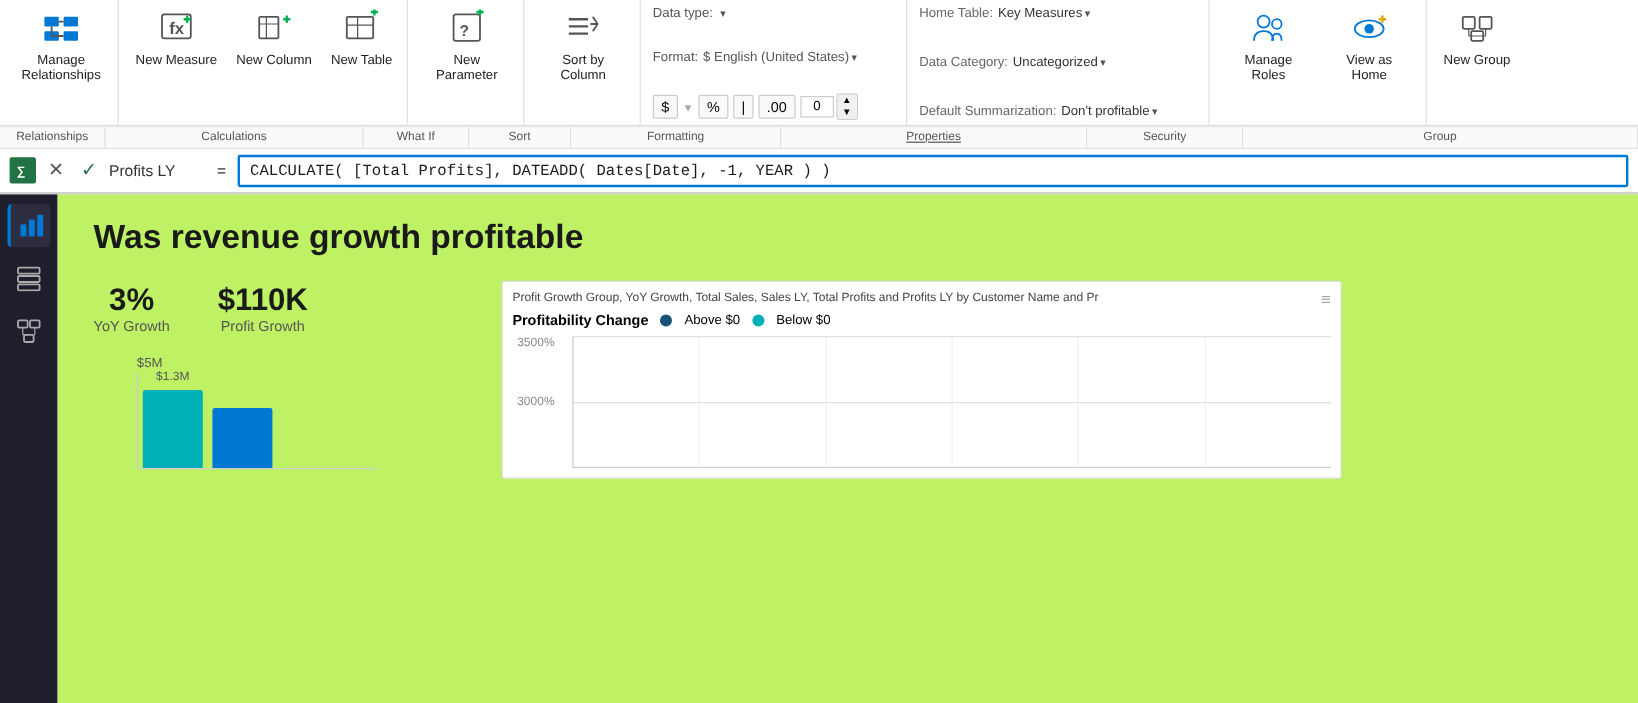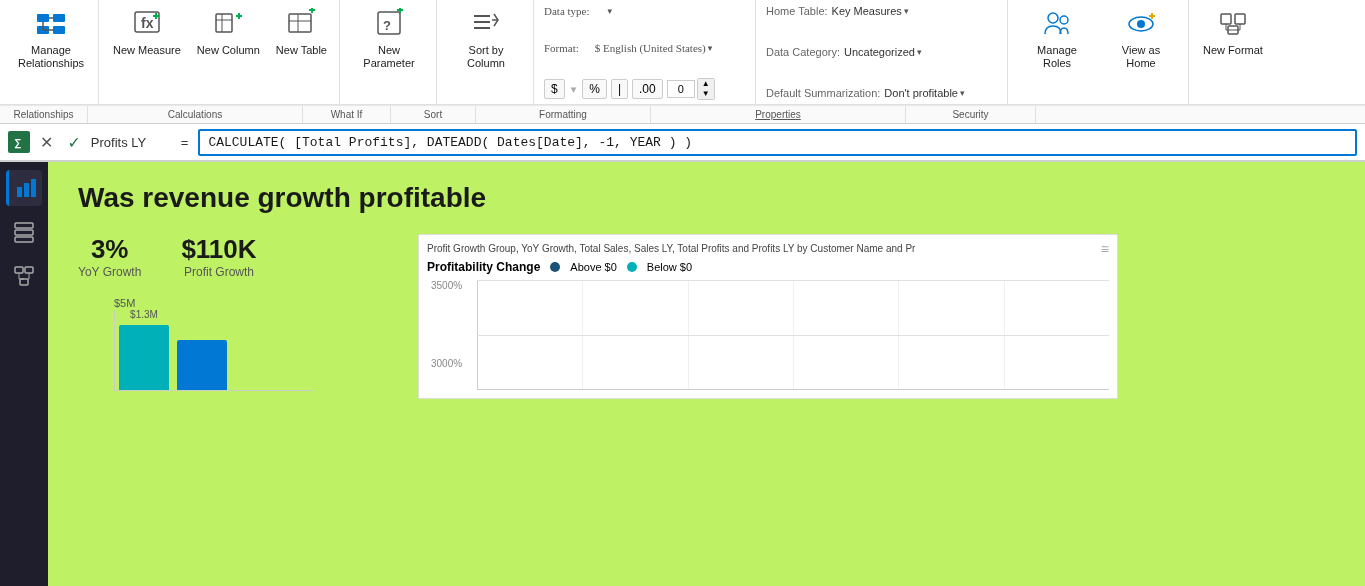--- a/index.html
+++ b/index.html
@@ -75,23 +75,22 @@
       border-right: 1px solid #e0e0e0;
       height: 100%;
       justify-content: space-between;
       min-width: 220px;
     }
     .dtype-row {
       display: flex;
       align-items: center;
       font-size: 11px;
       color: #333;
-      gap: 16px;
+      gap: 4px;
       padding: 1px 0;
-      font-family: Liberation Serif, serif;
     }
     .dtype-row span { color: #555; }
     .dtype-dropdown {
       display: inline-flex;
       align-items: center;
       gap: 2px;
       cursor: pointer;
       color: #1a1a1a;
       font-weight: 500;
     }
@@ -560,35 +559,36 @@
               <rect x="4" y="6" width="10" height="10" rx="1" fill="none" stroke="#555" stroke-width="1.5"></rect>
               <rect x="18" y="6" width="10" height="10" rx="1" fill="none" stroke="#555" stroke-width="1.5"></rect>
               <rect x="11" y="18" width="10" height="8" rx="1" fill="none" stroke="#555" stroke-width="1.5"></rect>
               <line x1="9" y1="16" x2="9" y2="22" stroke="#555" stroke-width="1"></line>
               <line x1="23" y1="16" x2="23" y2="22" stroke="#555" stroke-width="1"></line>
               <line x1="9" y1="22" x2="16" y2="22" stroke="#555" stroke-width="1"></line>
               <line x1="23" y1="22" x2="16" y2="22" stroke="#555" stroke-width="1"></line>
             </svg>
           </div>
           <div class="btn-label">New
-Format</div>
+Group</div>
         </button>
       </div>
     </div>
 
   </div>
 
   <div class="ribbon-section-labels">
     <div class="section-label" style="width:88px;">Relationships</div>
     <div class="section-label" style="width:215px;">Calculations</div>
     <div class="section-label" style="width:88px;">What If</div>
     <div class="section-label" style="width:85px;">Sort</div>
     <div class="section-label" style="width:175px;">Formatting</div>
     <div class="section-label" style="width:255px;text-decoration:underline;">Properties</div>
     <div class="section-label" style="width:130px;">Security</div>
+    <div class="section-label" style="flex:1;">Group</div>
   </div>
 </div>
 
 <div class="formula-bar">
   <div class="formula-icon">
     <svg width="16" height="16" viewBox="0 0 16 16">
         <rect x="1" y="1" width="14" height="14" rx="1" fill="#217346"></rect>
         <text x="3" y="12" font-size="10" fill="white" font-weight="bold">∑</text>
       </svg>
   </div>
@@ -663,21 +663,21 @@
         <div class="legend-row">
           <span class="legend-title">Profitability Change</span>
           <span class="legend-dot" style="background:#1a5276;"></span>
           <span style="font-size:11px;">Above $0</span>
           <span class="legend-dot" style="background:#00b0b9;"></span>
           <span style="font-size:11px;">Below $0</span>
         </div>
 
         <div style="position:relative; height:110px; margin-left:50px;">
           <div style="position:absolute; left:-46px; top:0; font-size:10px; color:#888;">3500%</div>
-          <div style="position:absolute; left:-46px; top:50%; font-size:10px; color:#888; transform:translateY(-50%);margin-top:28px;">3000%</div>
+          <div style="position:absolute; left:-46px; top:50%; font-size:10px; color:#888; transform:translateY(-50%);">3000%</div>
           <div style="position:absolute; top:0; left:0; right:0; border-top:1px solid #e0e0e0;"></div>
           <div style="position:absolute; top:50%; left:0; right:0; border-top:1px solid #e0e0e0;"></div>
           <div style="display:flex; height:100%; border-left:1px solid #ccc; border-bottom:1px solid #ccc;">
             <div style="flex:1; border-right:1px solid #f0f0f0;"></div>
             <div style="flex:1; border-right:1px solid #f0f0f0;"></div>
             <div style="flex:1; border-right:1px solid #f0f0f0;"></div>
             <div style="flex:1; border-right:1px solid #f0f0f0;"></div>
             <div style="flex:1; border-right:1px solid #f0f0f0;"></div>
             <div style="flex:1;"></div>
           </div>

